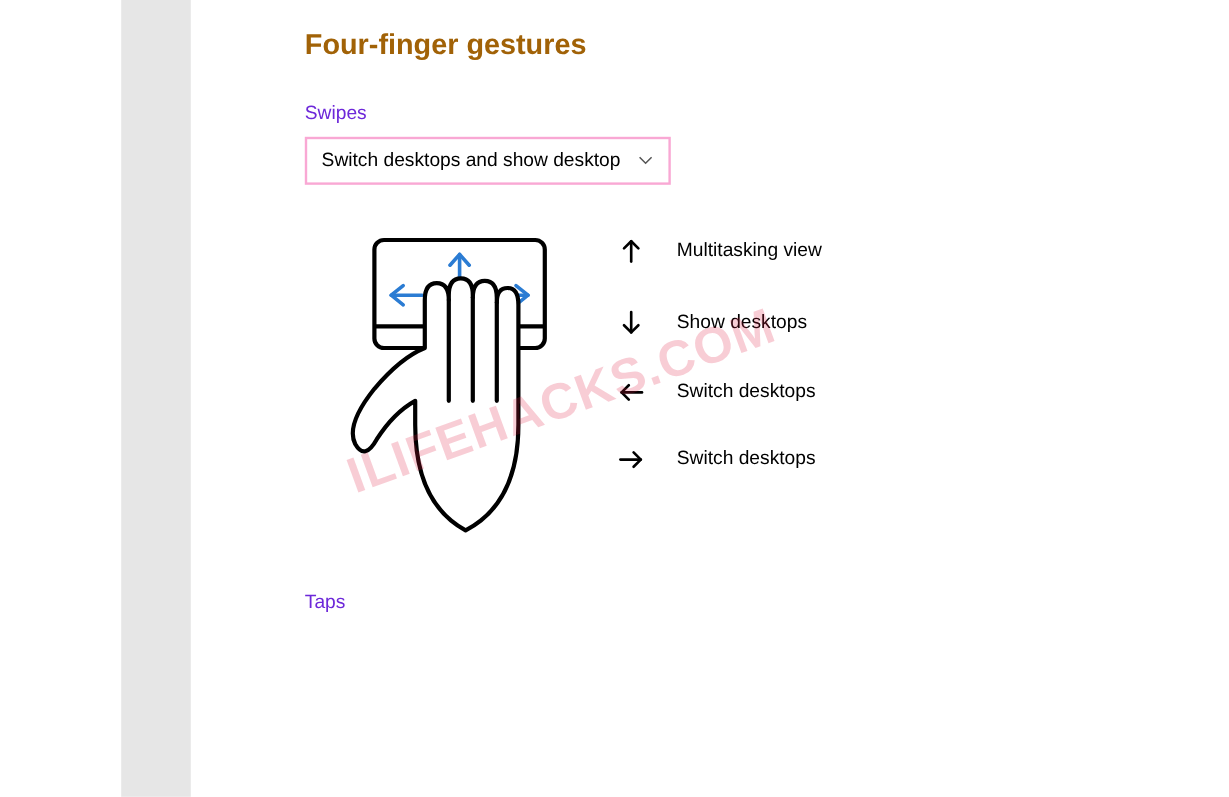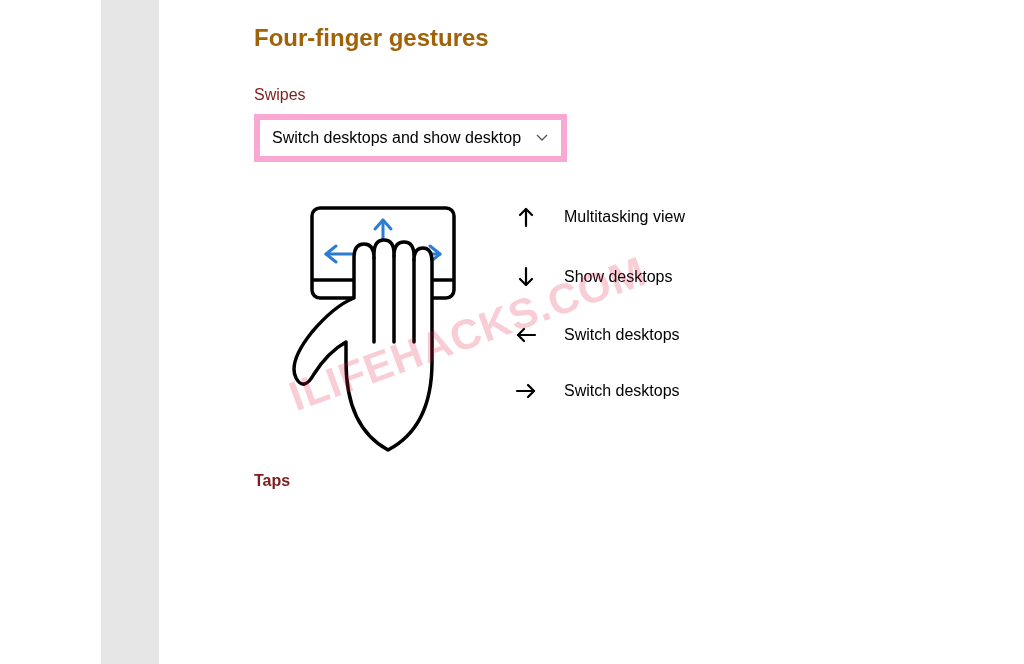--- a/index.html
+++ b/index.html
@@ -28,25 +28,25 @@
       width: 700px;
     }
     .section-title {
       font-size: 24px;
       font-weight: 600;
       color: #a16207;
       margin-bottom: 34px;
     }
     .field-label {
       font-size: 16px;
-      color: #7f1d1d;
+      color: #6d28d9;
       margin-bottom: 10px;
     }
     .dropdown {
-      border: 6px solid #f9a8d4;
+      border: 2px solid #f9a8d4;
       padding: 9px 12px;
       display: inline-flex;
       align-items: center;
       gap: 14px;
       font-size: 16px;
       background: #fff;
       cursor: pointer;
     }
     .dropdown .chev {
       width: 14px;
@@ -82,21 +82,21 @@
     }
     .legend-row .arrow-cell {
       width: 24px;
       display: inline-flex;
       justify-content: center;
     }
     .legend-row .legend-text {
       font-size: 16px;
     }
     .bottom-group {
-      font-weight: bold;
+      margin-top: 30px;
     }
     .watermark {
       position: absolute;
       left: 280px;
       top: 310px;
       font-size: 42px;
       font-weight: 700;
       color: rgba(223, 28, 65, 0.22);
       transform: rotate(-20deg);
       letter-spacing: 1px;

